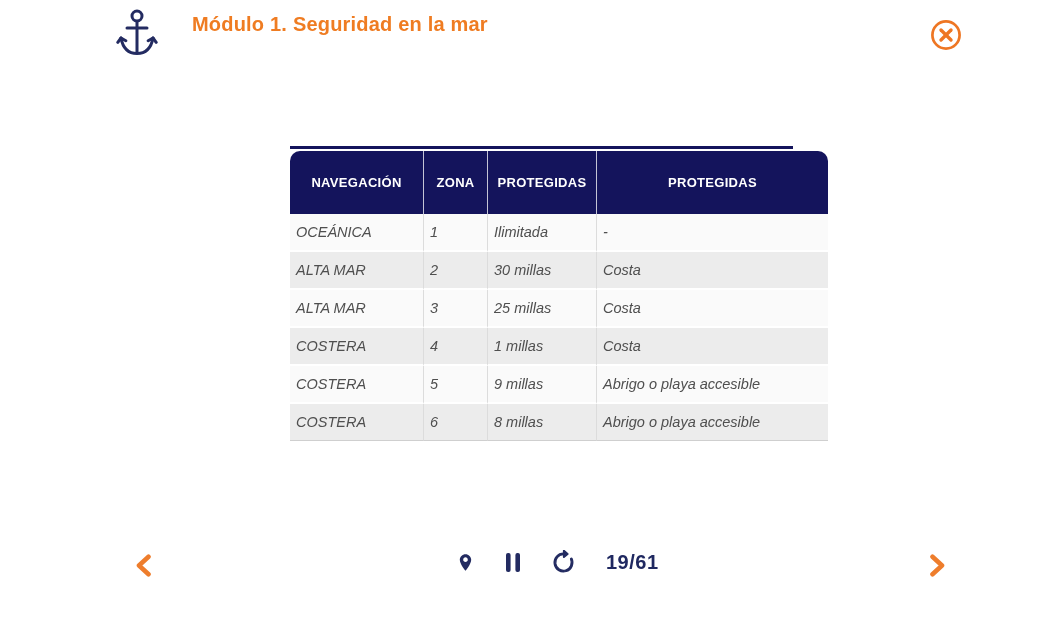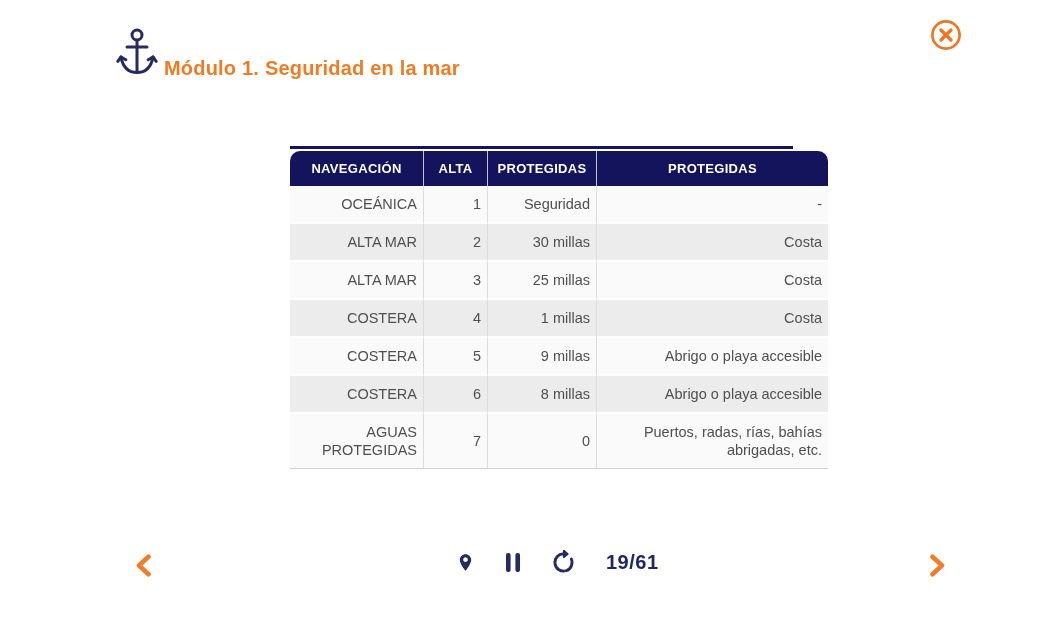--- a/index.html
+++ b/index.html
@@ -2,41 +2,42 @@
 <html><head>
 <meta charset="utf-8">
 <style>
   html,body{margin:0;padding:0;}
   body{
     width:1064px;height:640px;position:relative;overflow:hidden;
     background:#ffffff;
     font-family:"Liberation Sans", sans-serif;
   }
   
-  .topbar{position:absolute;left:116px;top:8px;display:flex;align-items:flex-end;gap:6px;margin-top:19px;}
+  .topbar{position:absolute;left:116px;top:8px;display:flex;align-items:flex-start;gap:34px;}
   .anchor-wrap{width:42px;height:52px;flex:0 0 auto;}
   .titles{margin-top:5px;}
   .titles h1{margin:0;font-size:20px;line-height:22px;font-weight:700;color:#EF7C22;letter-spacing:.2px;}
   .titles p{margin:4px 0 0;font-size:15px;font-style:italic;color:#2A2F5E;}
   
   .close-btn{position:absolute;left:929px;top:18px;width:34px;height:34px;padding:0;border:none;background:transparent;cursor:pointer;line-height:0;}
   
   .table-wrap{position:absolute;left:290px;top:146px;width:503px;}
   .table-topline{height:3px;background:#14145C;margin-bottom:2px;}
   table{border-collapse:separate;border-spacing:0;width:503px;table-layout:fixed;}
   thead th{
     background:#14145C;color:#ffffff;font-size:13px;font-weight:700;letter-spacing:.3px;
-    padding:10px 4px;border-right:1px solid rgba(255,255,255,.75);
+    padding:24px 4px;border-right:1px solid rgba(255,255,255,.75);
   }
   thead th:first-child{border-top-left-radius:10px;}
   thead th:last-child{border-top-right-radius:10px;border-right:none;}
   tbody td{
-    background:#FAFAFA;color:#4F4F4F;font-size:14.5px;text-align:right;
+    background:#FAFAFA;color:#4F4F4F;font-size:14.5px;text-align:left;
     padding:9px 6px;border-right:1px solid #DCDCDC;border-bottom:2px solid #ffffff;
     line-height:18px;
+    font-style:italic;
   }
   tbody td:last-child{border-right:none;}
   tbody tr:nth-child(even) td{background:#ECECEC;}
   tbody tr:last-child td{border-bottom:1px solid #CFCFCF;}
   .col-0{width:125px}.col-1{width:55px}.col-2{width:100px}.col-3{width:223px}
   
   .nav-btn{position:absolute;top:553px;width:20px;height:24px;background:none;border:none;padding:0;cursor:pointer;line-height:0;}
   .nav-prev{left:133px;}
   .nav-next{left:927px;}
   .controls{position:absolute;left:456px;top:550px;display:flex;align-items:center;gap:30px;}
@@ -73,30 +74,30 @@
       </svg>
     </span>
   </button>
 
   <div class="table-wrap">
     <div class="table-topline"></div>
     <table>
       <thead>
         <tr>
             <th class="col-0">NAVEGACIÓN</th>
-            <th class="col-1">ALTA</th>
+            <th class="col-1">ZONA</th>
             <th class="col-2">PROTEGIDAS</th>
             <th class="col-3">PROTEGIDAS</th>
           </tr>
       </thead>
       <tbody>
           <tr>
             <td class="col-0">OCEÁNICA</td>
             <td class="col-1">1</td>
-            <td class="col-2">Seguridad</td>
+            <td class="col-2">Ilimitada</td>
             <td class="col-3">-</td>
           </tr>
           <tr>
             <td class="col-0">ALTA MAR</td>
             <td class="col-1">2</td>
             <td class="col-2">30 millas</td>
             <td class="col-3">Costa</td>
           </tr>
           <tr>
             <td class="col-0">ALTA MAR</td>
@@ -114,26 +115,20 @@
             <td class="col-0">COSTERA</td>
             <td class="col-1">5</td>
             <td class="col-2">9 millas</td>
             <td class="col-3">Abrigo o playa accesible</td>
           </tr>
           <tr>
             <td class="col-0">COSTERA</td>
             <td class="col-1">6</td>
             <td class="col-2">8 millas</td>
             <td class="col-3">Abrigo o playa accesible</td>
-          </tr>
-          <tr>
-            <td class="col-0">AGUAS PROTEGIDAS</td>
-            <td class="col-1">7</td>
-            <td class="col-2">0</td>
-            <td class="col-3">Puertos, radas, rías, bahías abrigadas, etc.</td>
           </tr>
         </tbody>
     </table>
   </div>
 
   <button class="nav-btn nav-prev">
     <span>
       <svg width="17" height="23" viewBox="0 0 17 23" fill="none" stroke="#EE7D2C" stroke-width="4.6" stroke-linecap="round" stroke-linejoin="round">
         <polyline points="13.5,2.8 4,11.5 13.5,20.2"></polyline>
       </svg>

